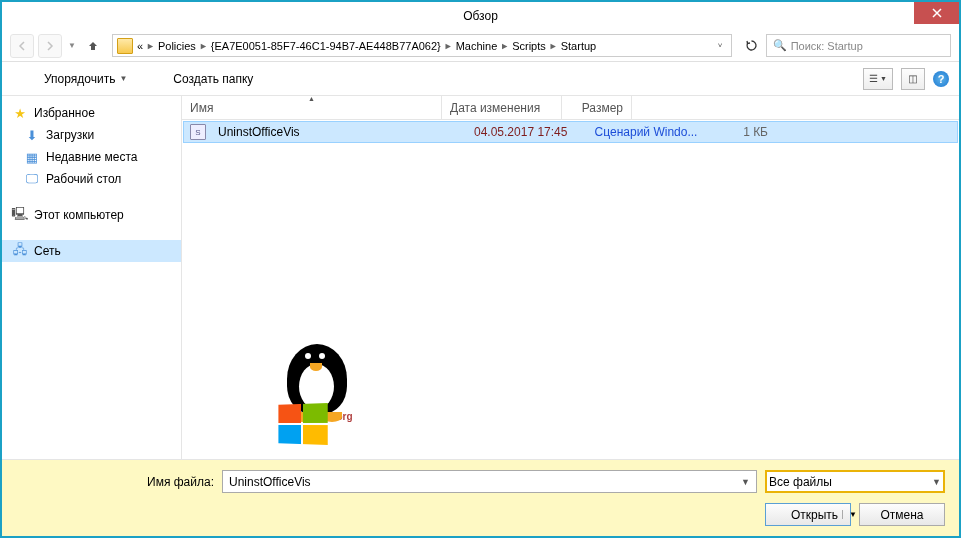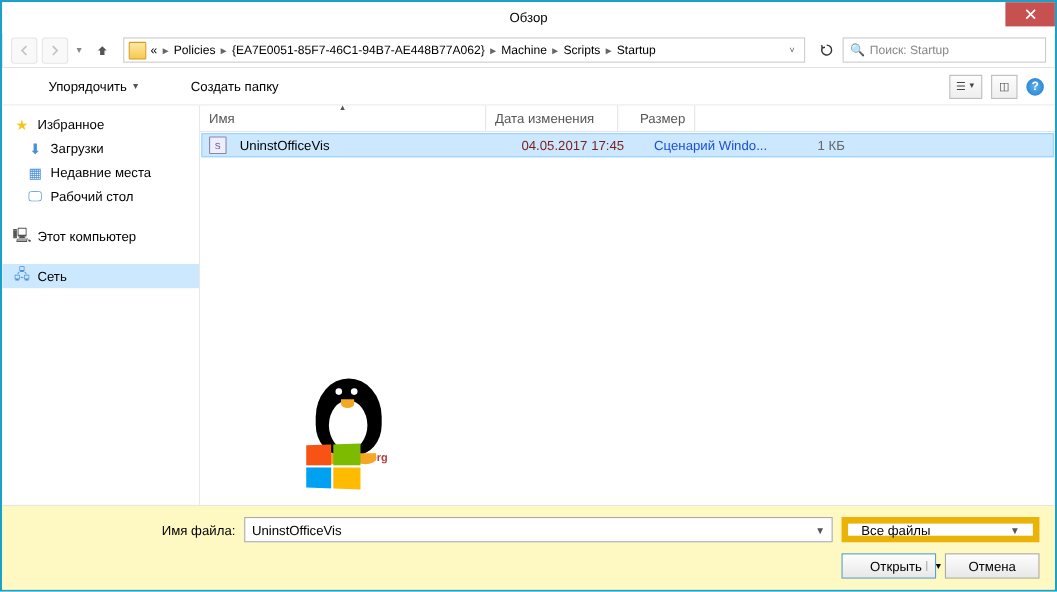--- a/index.html
+++ b/index.html
@@ -64,21 +64,21 @@
 .penguin-feet { width: 50px; height: 12px; position: absolute; bottom: -5px; left: 15px; display: flex; justify-content: space-between; }
 .foot { width: 20px; height: 10px; background: #f5a623; border-radius: 0 0 50% 50%; }
 .win-logo { position: absolute; bottom: 5px; left: 35px; width: 50px; height: 40px; display: grid; grid-template: 1fr 1fr / 1fr 1fr; gap: 2px; transform: perspective(100px) rotateY(-10deg); }
 .win-logo div:nth-child(1){background:#f65314;} .win-logo div:nth-child(2){background:#7cbb00;}
 .win-logo div:nth-child(3){background:#00a1f1;} .win-logo div:nth-child(4){background:#ffbb00;}
 .watermark-text { font-size: 10px; color: #b04040; text-align: center; font-weight: bold; margin-top: -8px; }
 .footer { border-top: 1px solid #e5e5e5; padding: 10px 14px; background: #fef9c3; }
 .footer-row { display: flex; align-items: center; gap: 8px; margin-bottom: 10px; justify-content: flex-end; }
 .footer-label { font-size: 12px; text-align: right; }
 .filename-input { width: 535px; height: 23px; border: 1px solid #aaa; font-size: 12px; padding: 0 6px; background: #fff; display: flex; align-items: center; justify-content: space-between; }
-.filter-select { width: 180px; height: 23px; border: 6px solid #eab308; font-size: 12px; padding: 0 12px; background: #fff; display: flex; align-items: center; justify-content: space-between; }
+.filter-select { width: 180px; height: 23px; border: 2px solid #eab308; font-size: 12px; padding: 0 2px; background: #fff; display: flex; align-items: center; justify-content: space-between; }
 .select-arrow { font-size: 9px; color: #555; }
 .footer-buttons { display: flex; gap: 8px; justify-content: flex-end; }
 .btn { width: 86px; height: 23px; border: 1px solid #aaa; background: linear-gradient(#fdfdfd,#e8e8e8); font-size: 12px; cursor: pointer; display: flex; align-items: center; justify-content: center; gap: 4px; }
 .btn.primary { border: 1px solid #5a9fd4; padding-left: 32px; }
 </style>
 </head>
 <body>
 
 <div class="window">
 

